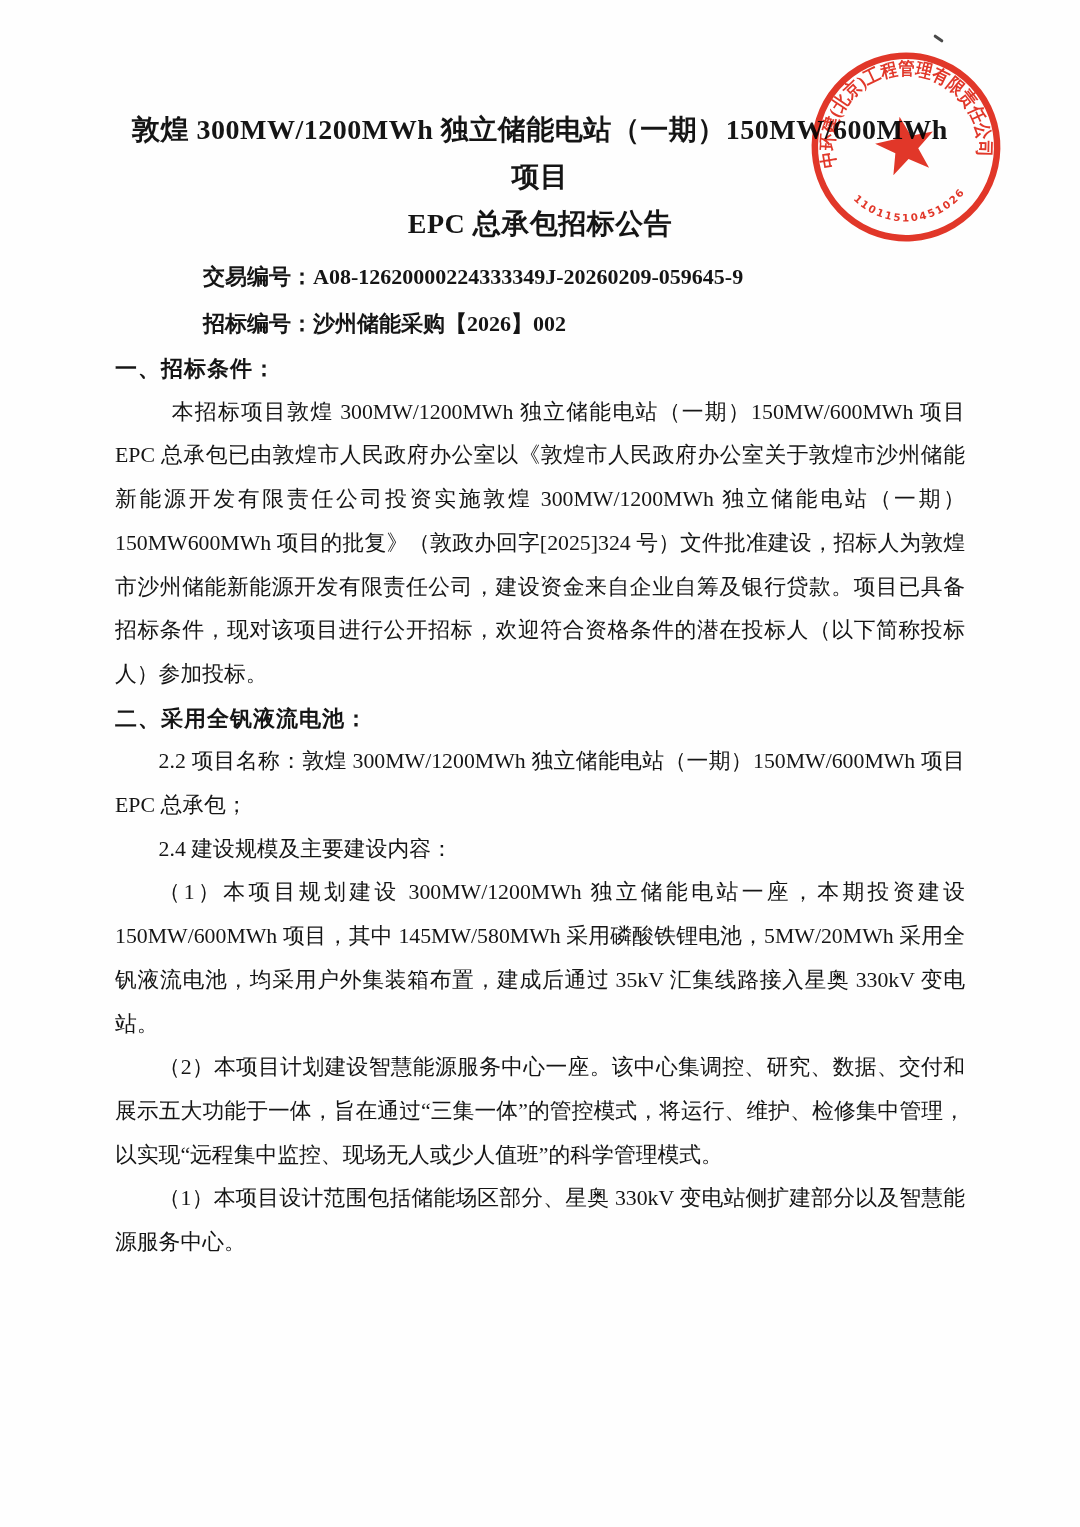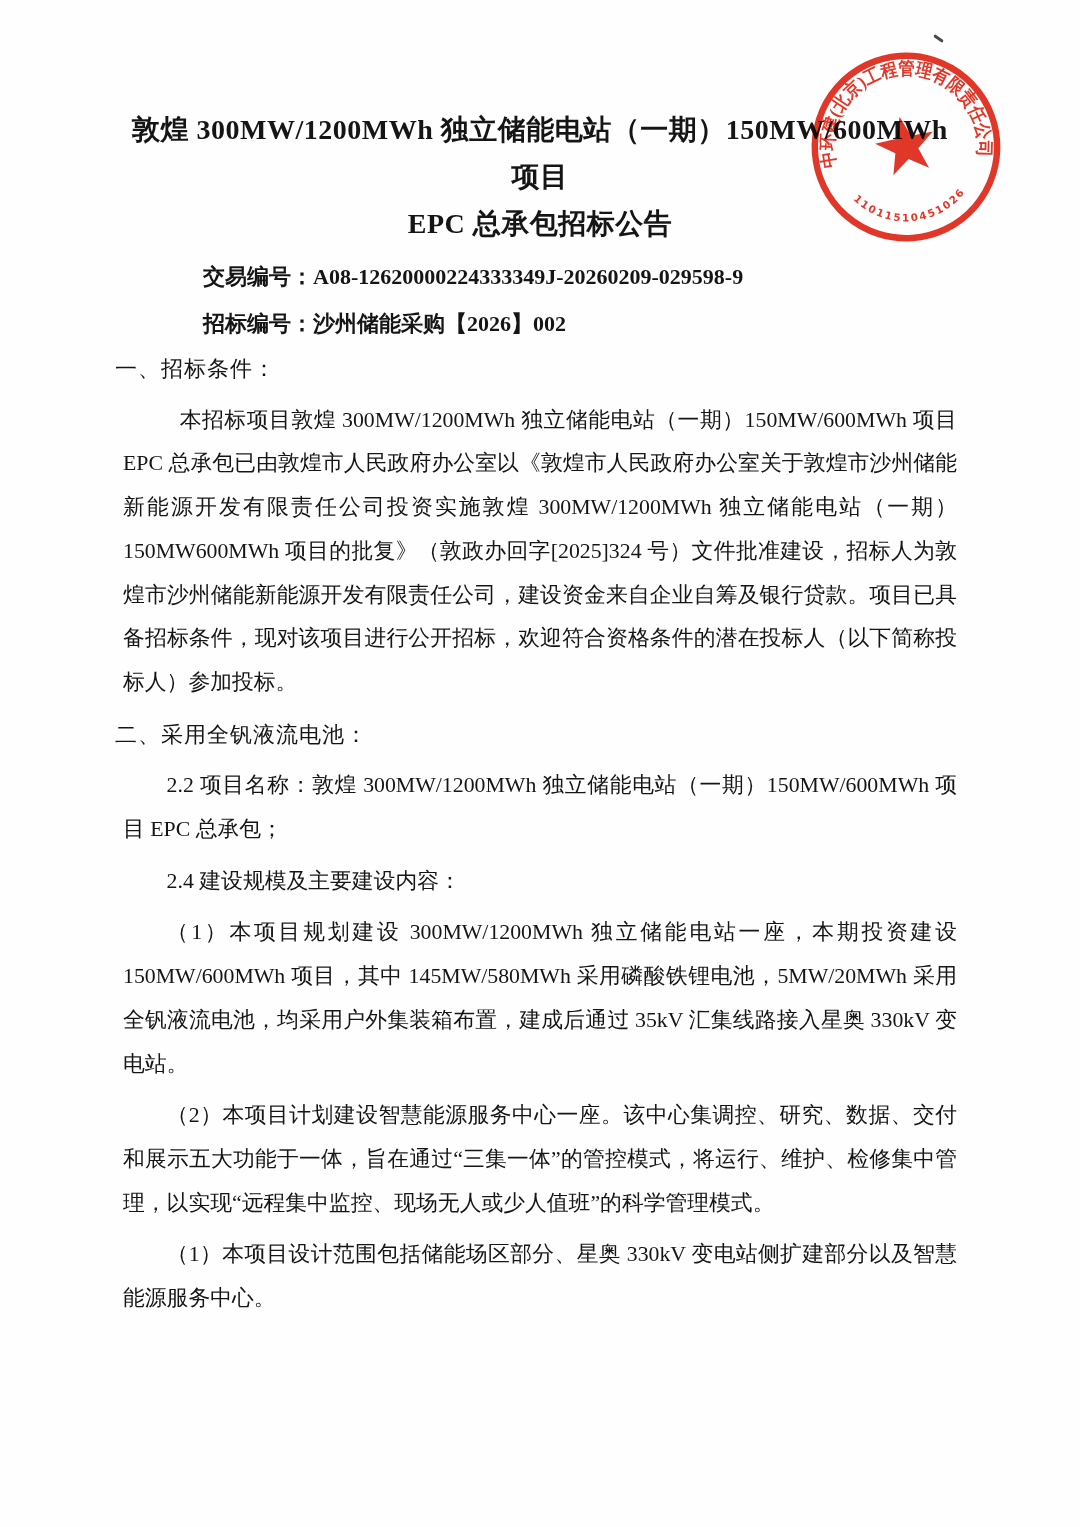--- a/index.html
+++ b/index.html
@@ -34,26 +34,26 @@
   }
   .meta-line {
     margin: 0 0 0 88px;
     font-size: 22px;
     font-weight: 700;
     line-height: 47px;
   }
   .sec-heading {
     margin: 0;
     font-size: 22px;
-    font-weight: 400;
+    font-weight: 700;
     line-height: 43.7px;
     letter-spacing: 1px;
   }
   p.body {
-    margin: 8px;
+    margin: 0;
     font-size: 21.8px;
     line-height: 43.7px;
     text-align: justify;
     text-indent: 2em;
   }
   p.body.indent-lg { text-indent: 2.6em; }
   .stamp {
     position: absolute;
     left: 809px;
     top: 50px;
@@ -93,21 +93,21 @@
     </text>
     <text font-size="16" font-weight="bold" fill="#e02718" letter-spacing="3" font-family="DejaVu Sans, sans-serif">
       <textPath href="#sealBottomArc" startOffset="50%" text-anchor="middle">11011510451026</textPath>
     </text>
   </svg>
 
   <div class="content">
 
     <h1 class="doc-title"><span>敦煌 300MW/1200MWh 独立储能电站（一期）150MW/600MWh 项目</span><br><span>EPC 总承包招标公告</span></h1>
 
-    <p class="meta-line"><span>交易编号：</span><span>A08-12620000224333349J-20260209-029598-9</span></p>
+    <p class="meta-line"><span>交易编号：</span><span>A08-12620000224333349J-20260209-059645-9</span></p>
 
     <p class="meta-line"><span>招标编号：</span><span>沙州储能采购【2026】002</span></p>
 
     <h2 class="sec-heading">一、招标条件：</h2>
 
     <p class="body indent-lg">本招标项目敦煌 300MW/1200MWh 独立储能电站（一期）150MW/600MWh 项目 EPC 总承包已由敦煌市人民政府办公室以《敦煌市人民政府办公室关于敦煌市沙州储能新能源开发有限责任公司投资实施敦煌 300MW/1200MWh 独立储能电站（一期）150MW600MWh 项目的批复》（敦政办回字[2025]324 号）文件批准建设，招标人为敦煌市沙州储能新能源开发有限责任公司，建设资金来自企业自筹及银行贷款。项目已具备招标条件，现对该项目进行公开招标，欢迎符合资格条件的潜在投标人（以下简称投标人）参加投标。</p>
 
     <h2 class="sec-heading">二、采用全钒液流电池：</h2>
 
 

